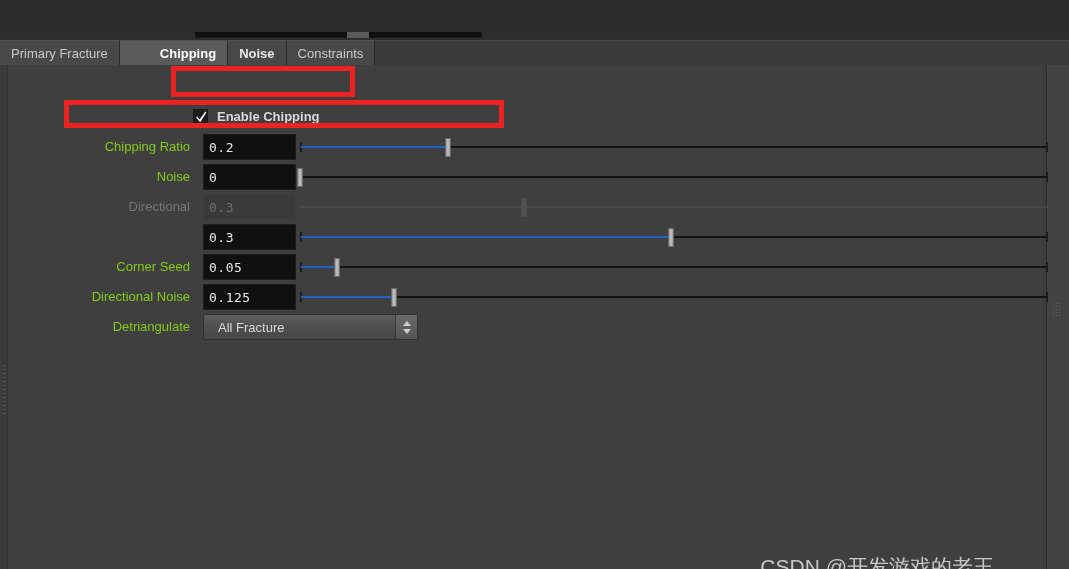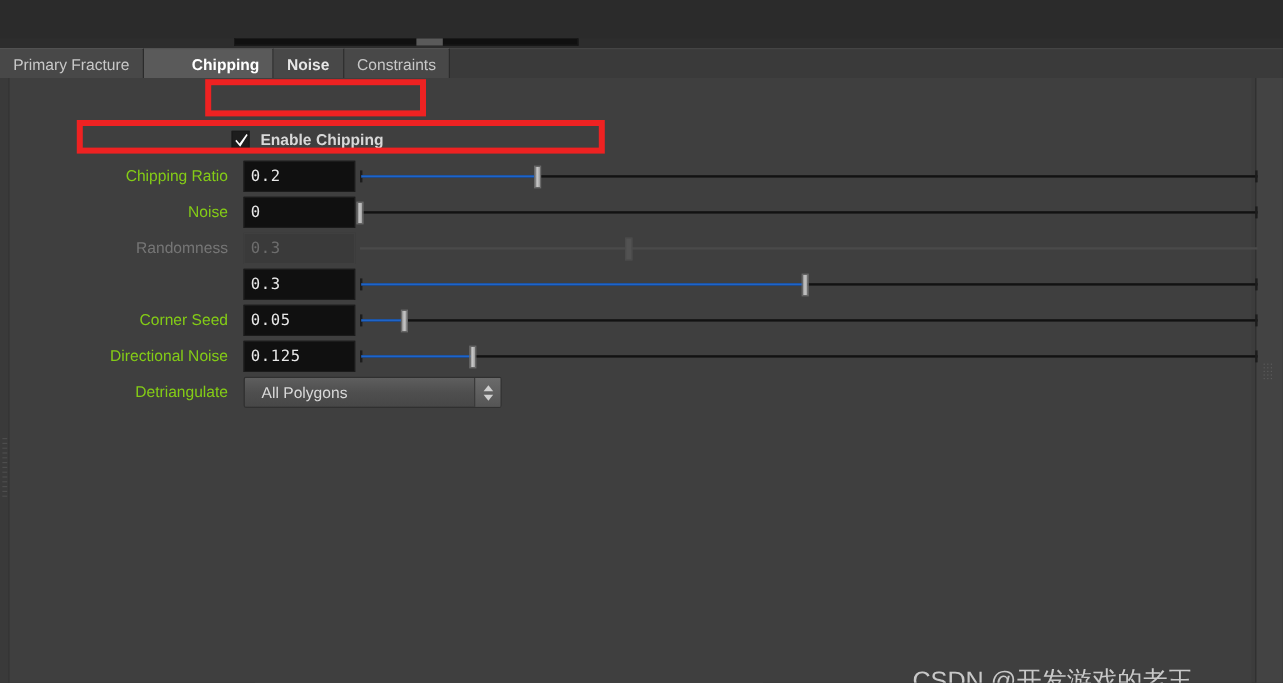--- a/index.html
+++ b/index.html
@@ -399,21 +399,21 @@
             </div>
             <div class="slider">
               <div class="track"></div>
               <div class="endcap"></div>
               <div class="endcap right"></div>
               <div class="fill" style="width: 0%;"></div>
               <div class="handle" style="left: 0%;"></div>
             </div>
           </div>
           <div class="row disabled" style="top: 127px;">
-            <div class="row-label">Randomness</div>
+            <div class="row-label">Directional</div>
             <div class="field">
               <span>0.3</span>
             </div>
             <div class="slider">
               <div class="track"></div>
               <div class="handle" style="left: 30%;"></div>
             </div>
           </div>
           <div class="row" style="top: 157px;">
             <div class="field">
@@ -449,21 +449,21 @@
               <div class="track"></div>
               <div class="endcap"></div>
               <div class="endcap right"></div>
               <div class="fill" style="width: 12.5%;"></div>
               <div class="handle" style="left: 12.5%;"></div>
             </div>
           </div>
           <div class="row" style="top: 247px;">
             <div class="row-label">Detriangulate</div>
             <div class="dropdown">
-              <div class="dd-text">All Polygons</div>
+              <div class="dd-text">All Fracture</div>
               <div class="dd-arrows">
                 <div class="up"></div>
                 <div class="dn"></div>
               </div>
             </div>
           </div>
         </div>
     </div>
   </div>
 

